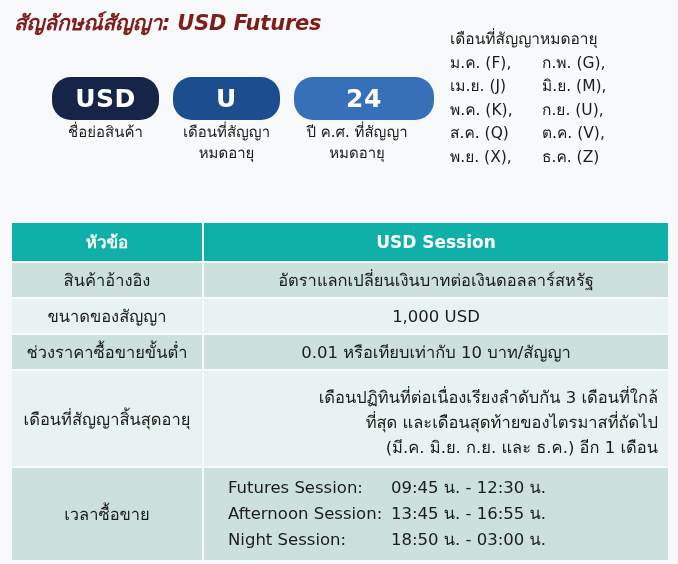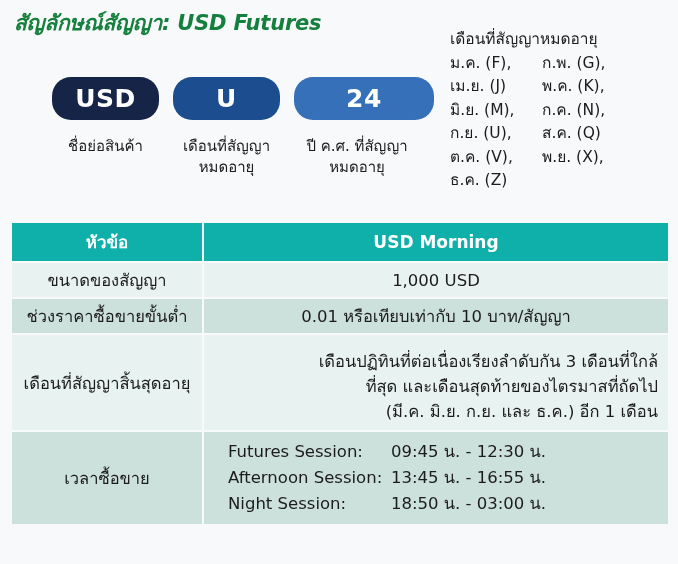--- a/index.html
+++ b/index.html
@@ -16,21 +16,21 @@
     background: #f8f9fa;
   }
 
   
   .title {
     position: absolute;
     left: 14px; top: 6px;
     font-size: 21px;
     font-weight: bold;
     font-style: italic;
-    color: #15803d;
+    color: #7f1d1d;
     letter-spacing: -0.2px;
     white-space: nowrap;
   }
 
   
   .legend {
     position: absolute;
     left: 450px; top: 28px;
     width: 225px;
     color: #1c1c1c;
@@ -62,21 +62,21 @@
     letter-spacing: 0.5px;
     border-radius: 19px;
   }
   .badge-1 { width: 107px; background: #152447; }
   .badge-2 { width: 107px; background: #1b4d8f; }
   .badge-3 { width: 140px; background: #3570b8; }
 
   .caption-row {
     display: flex;
     gap: 14px;
-    margin-top: 16px;
+    margin-top: 2px;
   }
   .caption {
     font-size: 15px;
     line-height: 21px;
     color: #1c1c1c;
     text-align: center;
   }
   .cap-1 { width: 107px; }
   .cap-2 { width: 107px; }
   .cap-3 { width: 126px; }
@@ -139,23 +139,22 @@
 <div id="page">
 
   <div class="title">สัญลักษณ์สัญญา: USD Futures</div>
 
   <div class="legend">
     <div class="legend-title">เดือนที่สัญญาหมดอายุ</div>
     <div class="legend-grid">
       <div class="legend-cell">ม.ค. (F),</div>
       <div class="legend-cell">ก.พ. (G),</div>
       <div class="legend-cell">เม.ย. (J)</div>
+      <div class="legend-cell">มิ.ย. (M),</div>
       <div class="legend-cell">พ.ค. (K),</div>
-      <div class="legend-cell">มิ.ย. (M),</div>
-      <div class="legend-cell">ก.ค. (N),</div>
       <div class="legend-cell">ก.ย. (U),</div>
       <div class="legend-cell">ส.ค. (Q)</div>
       <div class="legend-cell">ต.ค. (V),</div>
       <div class="legend-cell">พ.ย. (X),</div>
       <div class="legend-cell">ธ.ค. (Z)</div>
     </div>
   </div>
 
   <div class="badges">
     <div class="badge-row">
@@ -167,23 +166,27 @@
       <div class="caption cap-1">ชื่อย่อสินค้า</div>
       <div class="caption cap-2">เดือนที่สัญญาหมดอายุ</div>
       <div class="caption cap-3">ปี ค.ศ. ที่สัญญาหมดอายุ</div>
     </div>
   </div>
 
   <table class="table">
     <tbody>
         <tr>
       <th class="th-cell col-label">หัวข้อ</th>
-      <th class="th-cell">USD Morning</th>
-    </tr>
-
+      <th class="th-cell">USD Session</th>
+    </tr>
+
+    <tr class="row-dark">
+      <td class="cell cell-label col-label h-34">สินค้าอ้างอิง</td>
+      <td class="cell h-34">อัตราแลกเปลี่ยนเงินบาทต่อเงินดอลลาร์สหรัฐ</td>
+    </tr>
 
     <tr class="row-light">
       <td class="cell cell-label col-label h-34">ขนาดของสัญญา</td>
       <td class="cell h-34">1,000 USD</td>
     </tr>
 
     <tr class="row-dark">
       <td class="cell cell-label col-label h-34">ช่วงราคาซื้อขายขั้นต่ำ</td>
       <td class="cell h-34">0.01 หรือเทียบเท่ากับ 10 บาท/สัญญา</td>
     </tr>

